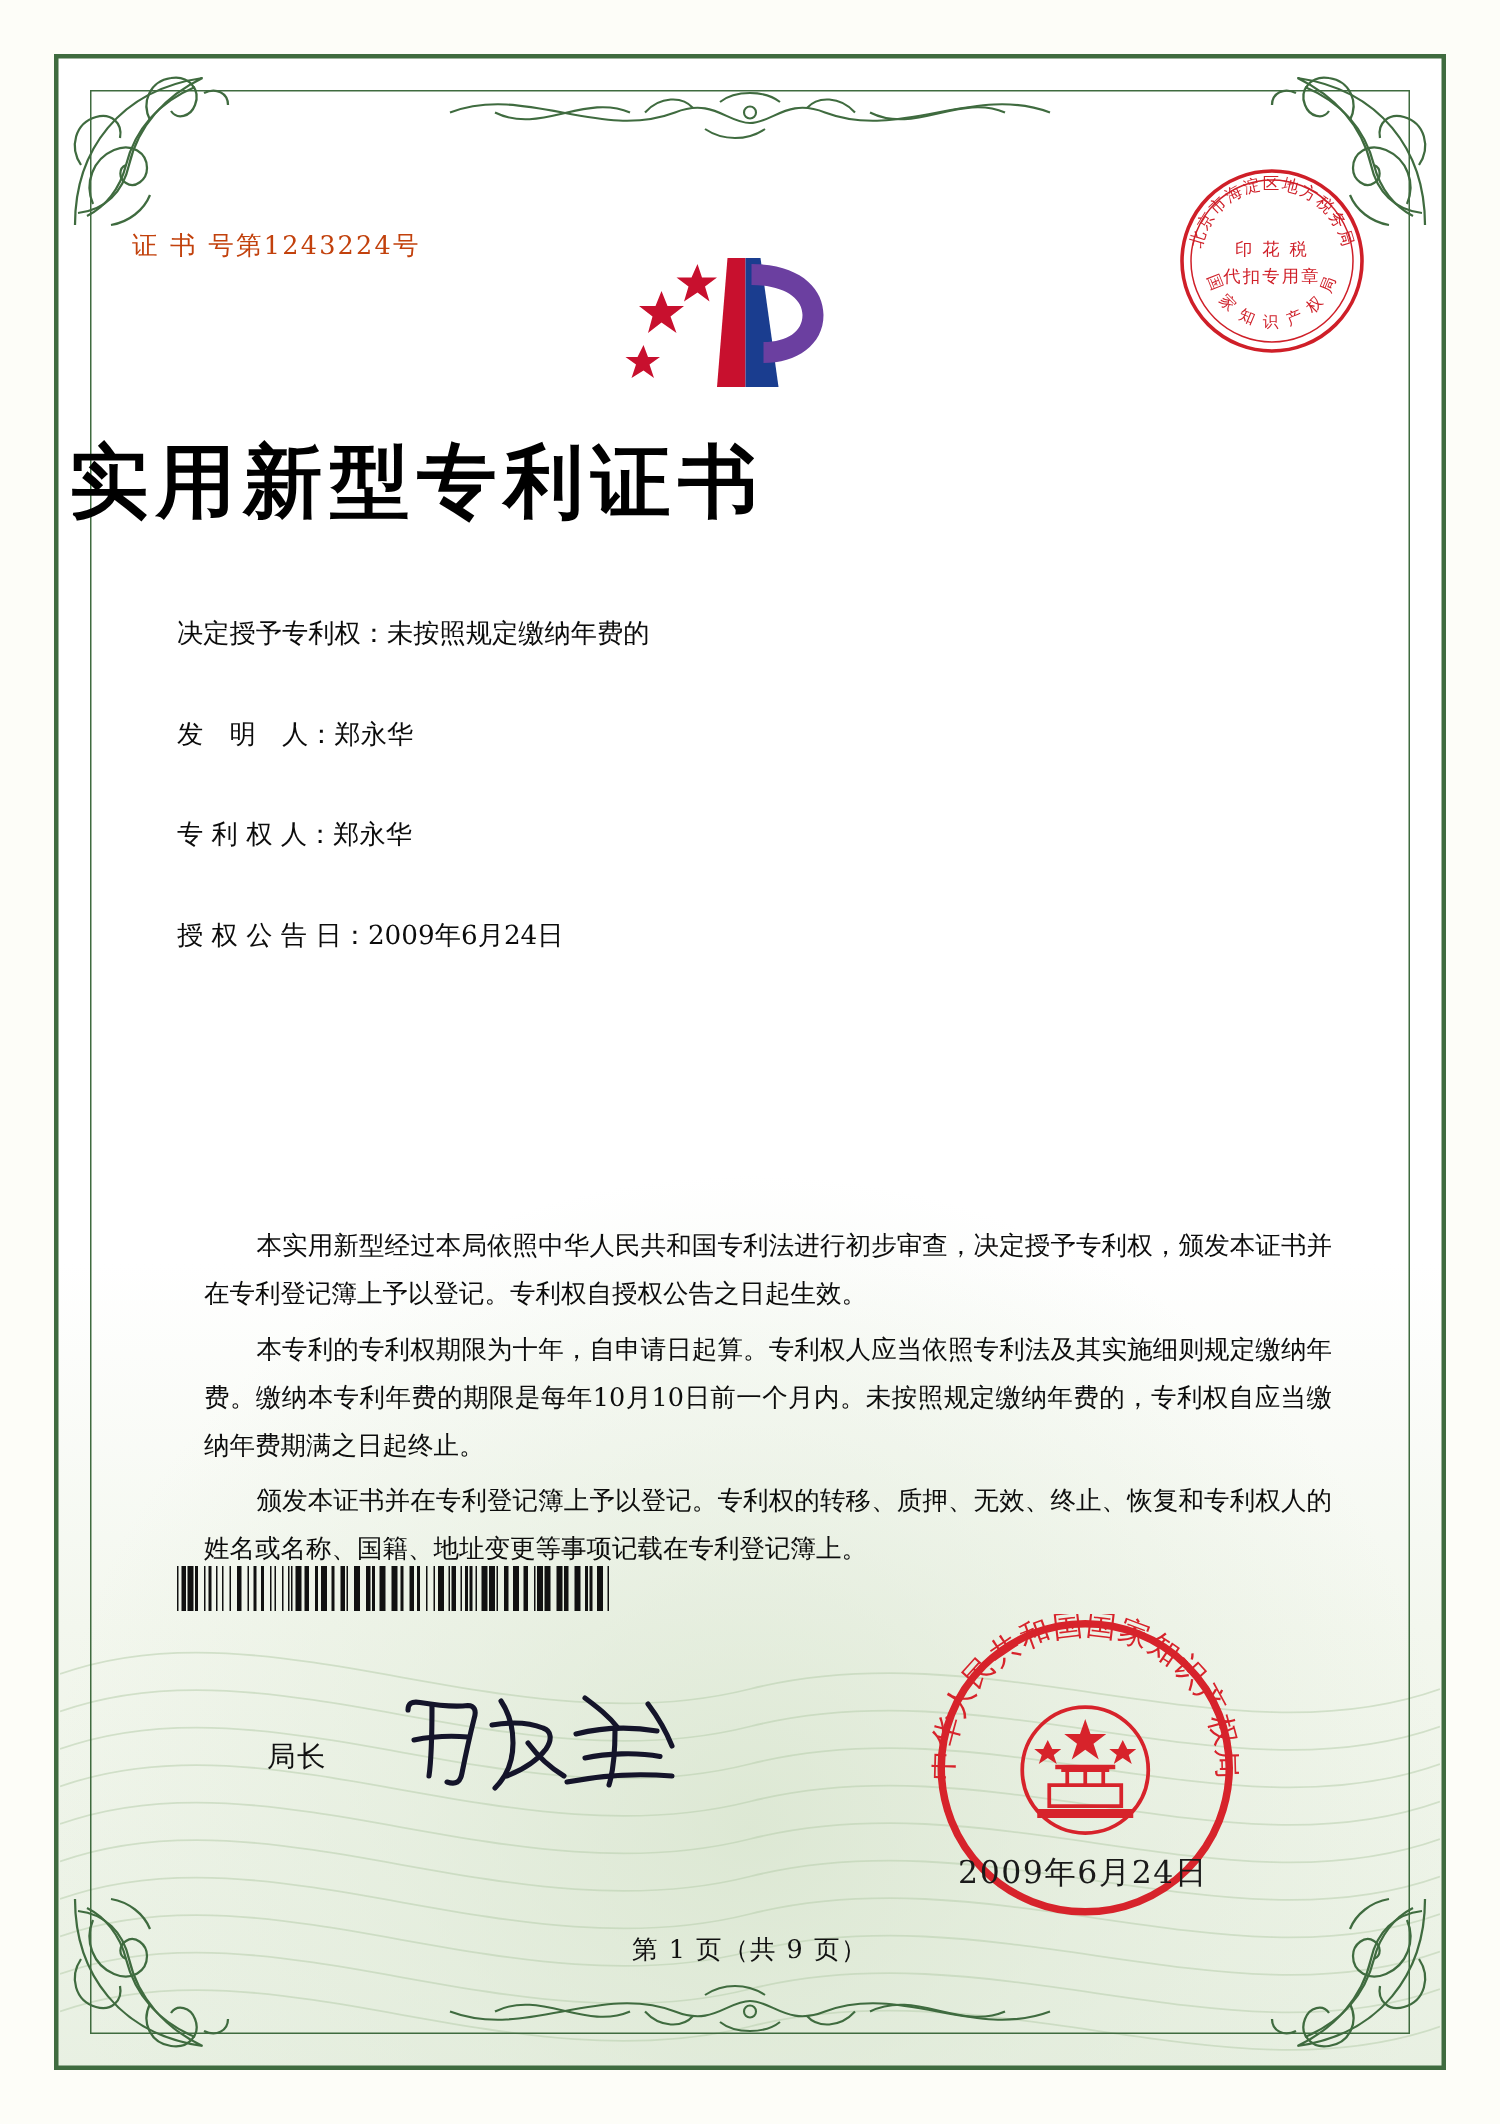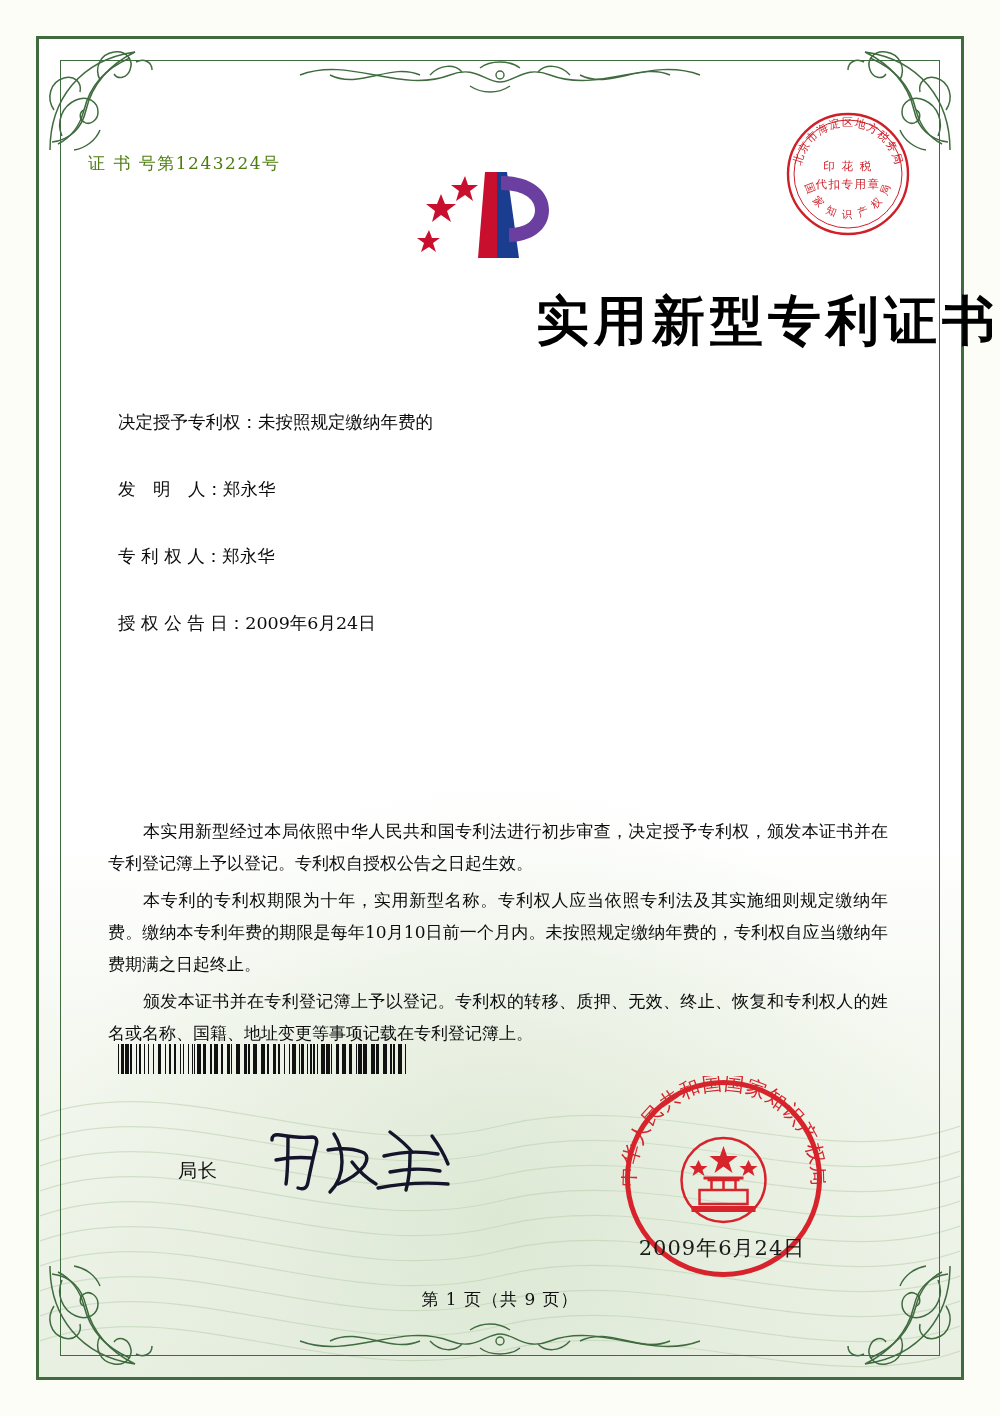--- a/index.html
+++ b/index.html
@@ -75,21 +75,21 @@
   }
   .bottom-flourish svg { width: 100%; height: 100%; display: block; }
 
   
   .cert-number {
     position: absolute;
     left: 88px;
     top: 152px;
     font-size: 17px;
     letter-spacing: 1.5px;
-    color: #4d7c0f;
+    color: #c2410c;
     white-space: nowrap;
     font-family: "DejaVu Serif", "Liberation Serif", serif;
   }
 
   .logo {
     position: absolute;
     left: 50%;
     transform: translateX(-50%);
     top: 158px;
     width: 170px;
@@ -104,21 +104,21 @@
     width: 132px;
     height: 132px;
     color: #cf1f28;
   }
   .stamp-tax svg { width: 100%; height: 100%; display: block; }
 
   .title {
     position: absolute;
     left: 0; right: 0;
     top: 286px;
-    text-align: right;
+    text-align: left;
     font-size: 53px;
     font-weight: bold;
     letter-spacing: 5px;
     color: #000;
     font-family: "DejaVu Serif", "Liberation Serif", serif;
     padding-left: 46px;
   }
 
   
   .fields {
@@ -139,21 +139,21 @@
     font-size: 17.5px;
   }
   .field-value {
     font-size: 17.5px;
     white-space: pre;
   }
 
   
   .body-text {
     position: absolute;
-    left: 108px;
+    left: 136px;
     right: 112px;
     top: 815px;
     font-size: 17px;
     line-height: 32px;
     color: #0c0c0c;
     text-align: justify;
   }
   .body-text p {
     margin: 0 0 5px 0;
     text-indent: 35px;
@@ -381,21 +381,21 @@
       <span class="field-value">郑永华</span>
     </div>
     <div class="field-row">
       <span class="field-label">授 权 公 告 日：</span>
       <span class="field-value">2009年6月24日</span>
     </div>
   </div>
 
   <div class="body-text">
     <p>本实用新型经过本局依照中华人民共和国专利法进行初步审查，决定授予专利权，颁发本证书并在专利登记簿上予以登记。专利权自授权公告之日起生效。</p>
-    <p>本专利的专利权期限为十年，实用新型名称。专利权人应当依照专利法及其实施细则规定缴纳年费。缴纳本专利年费的期限是每年10月10日前一个月内。未按照规定缴纳年费的，专利权自应当缴纳年费期满之日起终止。</p>
+    <p>本专利的专利权期限为十年，自申请日起算。专利权人应当依照专利法及其实施细则规定缴纳年费。缴纳本专利年费的期限是每年10月10日前一个月内。未按照规定缴纳年费的，专利权自应当缴纳年费期满之日起终止。</p>
     <p>颁发本证书并在专利登记簿上予以登记。专利权的转移、质押、无效、终止、恢复和专利权人的姓名或名称、国籍、地址变更等事项记载在专利登记簿上。</p>
   </div>
 
   <div class="barcode" id="barcode">
       <span style="width:1px;background:#111"></span>
       <span style="width:2px;background:transparent"></span>
       <span style="width:3px;background:#111"></span>
       <span style="width:1px;background:transparent"></span>
       <span style="width:4px;background:#111"></span>
       <span style="width:1px;background:transparent"></span>

